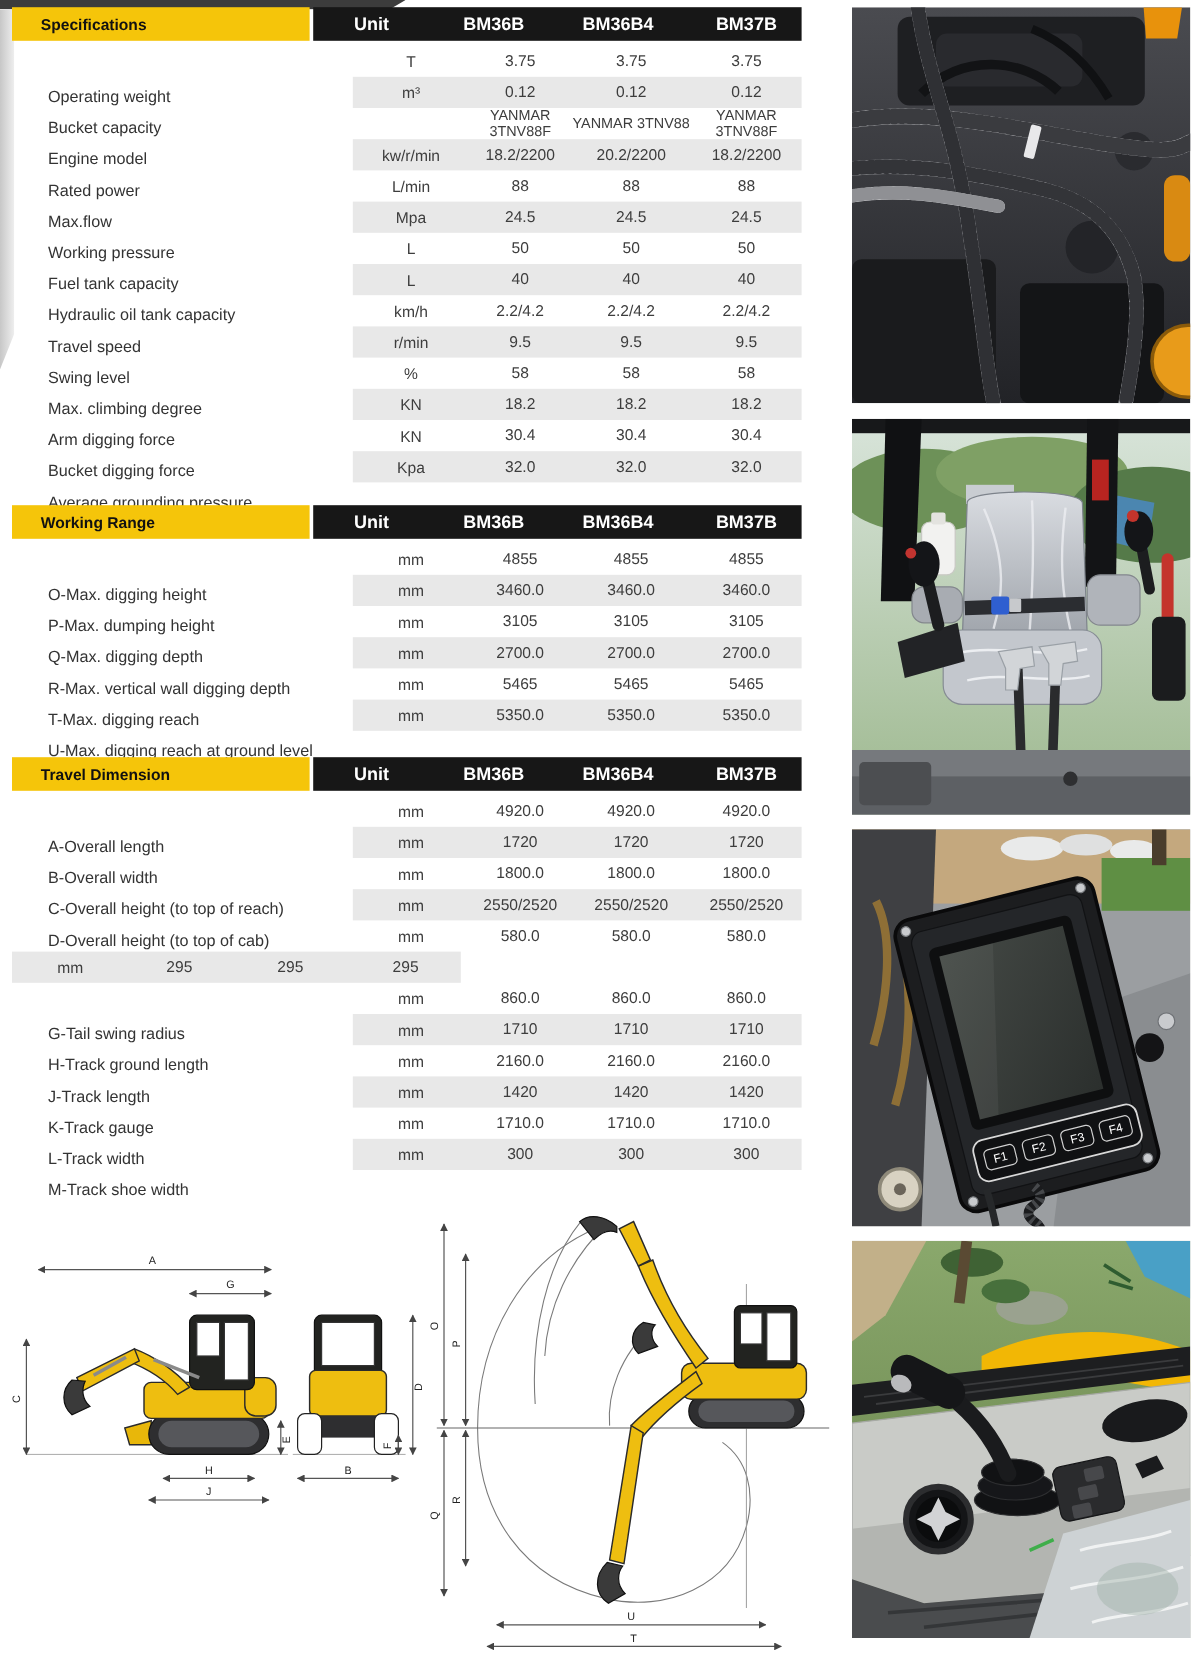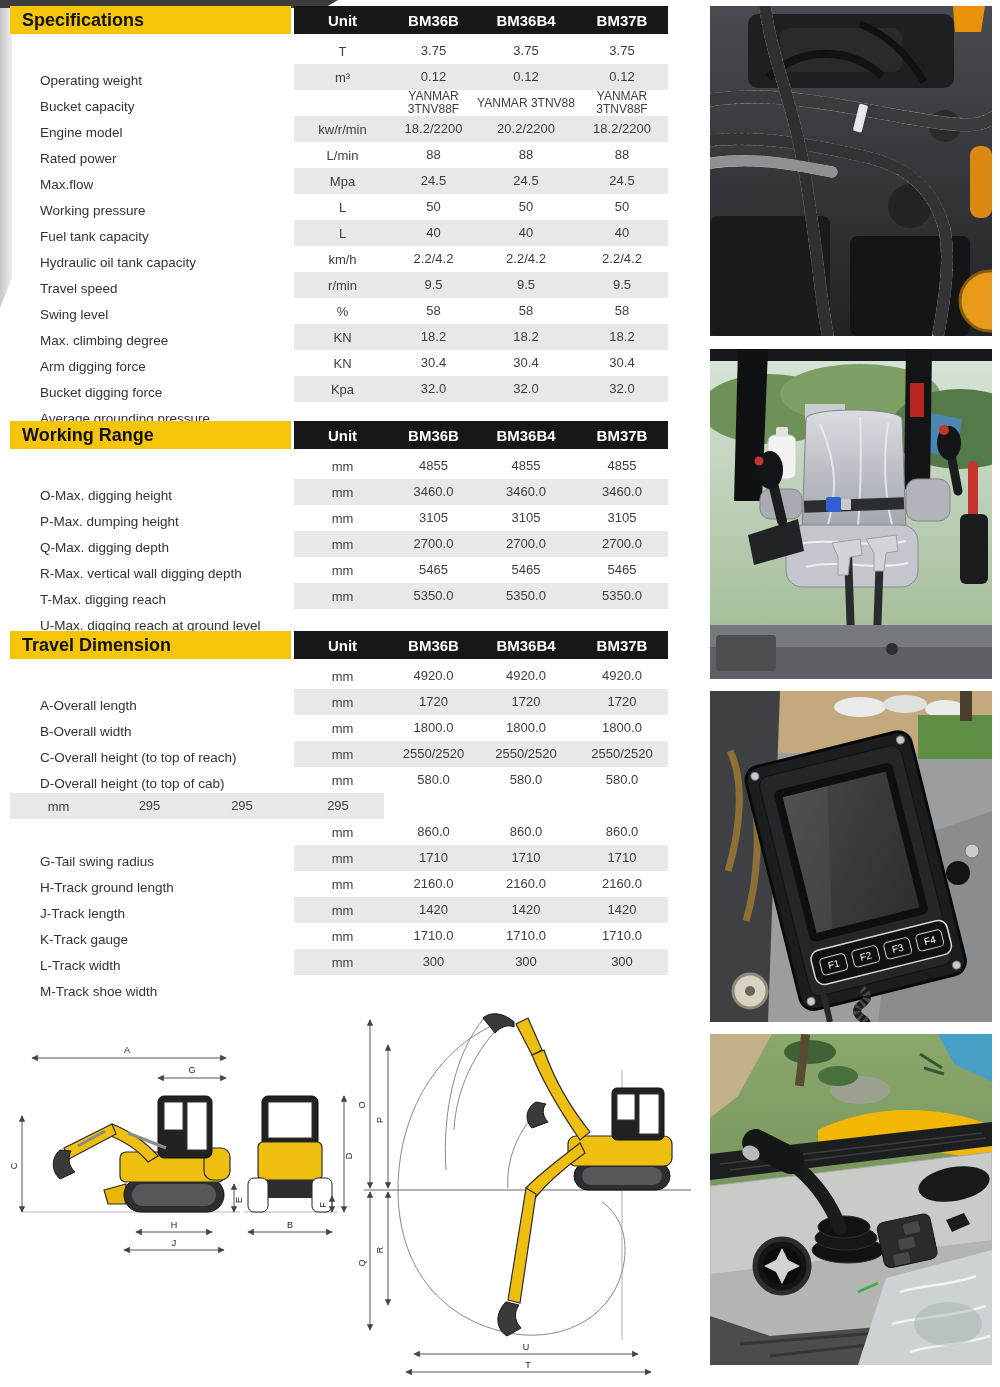--- a/index.html
+++ b/index.html
@@ -12,24 +12,24 @@
     clip-path:polygon(0 0,100% 0,96% 100%,0 100%);}
   .deco-left{position:absolute;left:0;top:8px;width:12px;height:300px;
     background:linear-gradient(to right,#c7c7c7,#efefef);
     clip-path:polygon(0 0,100% 0,100% 90%,0 100%);}
 
   
   .tbl{position:absolute;left:10px;width:658px;}
   #tbl0{top:6px;} #tbl1{top:421px;} #tbl2{top:631px;}
   .tbl-head{display:flex;gap:3px;height:28px;margin-bottom:4px;}
   .tbl-title{width:282px;box-sizing:border-box;background:#f5c50a;color:#111;
-    font-weight:bold;font-size:18px;display:flex;align-items:center;padding-left:12px;}
+    font-weight:bold;font-size:13px;display:flex;align-items:center;padding-left:24px;}
   .tbl-cols{flex:1;background:#171717;color:#ffffff;display:grid;
     grid-template-columns:97px 85px 100px 92px;align-items:center;text-align:center;
-    font-weight:bold;font-size:15px;}
+    font-weight:bold;font-size:15px;gap:11px;}
   .row{display:flex;gap:4px;height:26px;}
   .seg{display:flex;align-items:center;box-sizing:border-box;}
   .seg.lab{width:280px;padding-left:30px;font-size:13.5px;color:#333;margin-top:42px;}
   .seg.vals{width:374px;display:grid;grid-template-columns:97px 85px 100px 92px;
     align-items:center;text-align:center;font-size:13px;color:#3d3d3d;}
   .row:nth-child(even) .seg{background:#e8e8e8;}
   .seg .u{font-size:13px;}
   .seg .v{white-space:pre-line;line-height:1.05;}
   .small-vals .v{font-size:12px;}
 

